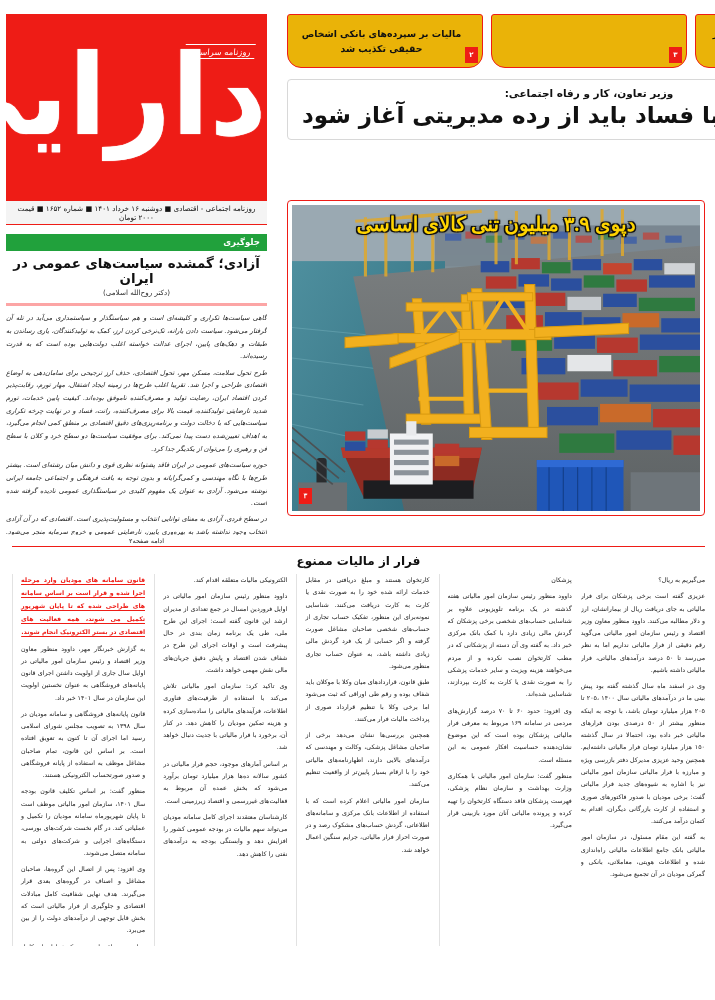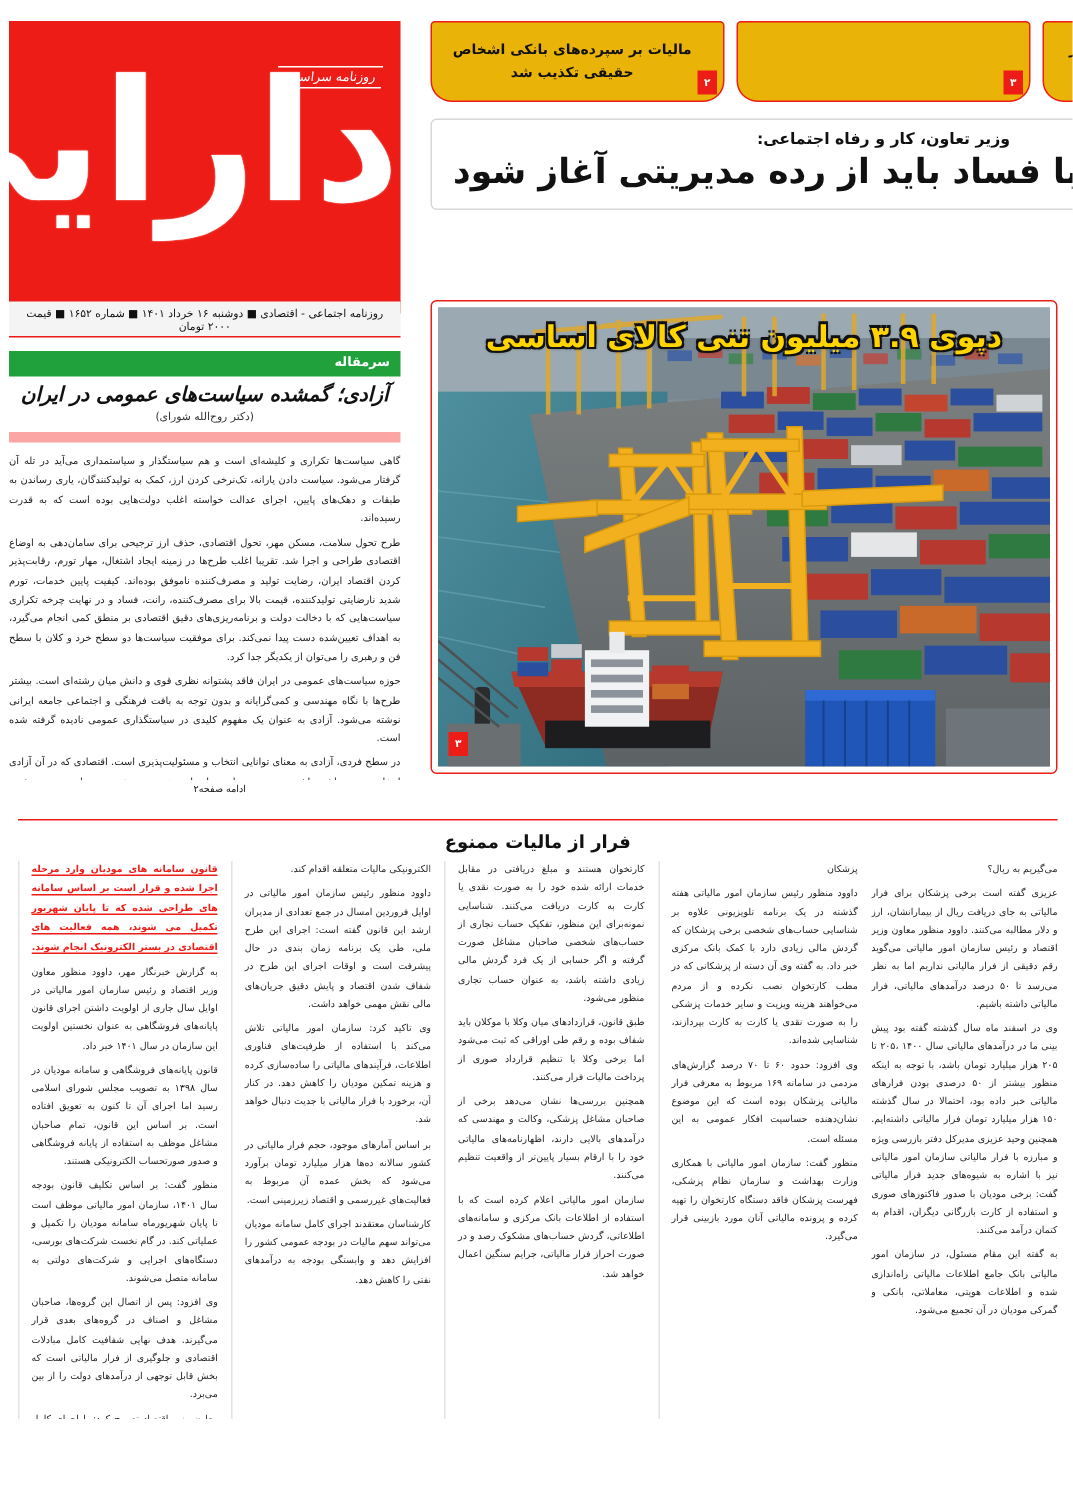--- a/index.html
+++ b/index.html
@@ -162,53 +162,54 @@
     padding:3px 7px 4px 7px;
     text-align:right;
   }
   .edi-title {
     text-align:center;
     font-size:13.4px;
     font-weight:bold;
     color:#111;
     margin-top:5px;
     letter-spacing:-.4px;
-    font-style:italic;
   }
   .edi-byline {
     text-align:center;
     font-size:7.2px;
     color:#333;
     margin-top:2px;
     margin-bottom:6px;
   }
   .edi-body {
-    border-top:7px solid #fca5a5;
+    border-top:3px solid #fca5a5;
     padding-top:6px;
     font-size:6.6px;
     line-height:1.93;
     text-align:justify;
     color:#1a1a1a;
     height:232px;
     overflow:hidden;
+    font-style:italic;
   }
   .edi-body p { margin:0 0 3.5px 0; }
   .edi-cont {
     font-size:6.4px;
     color:#111;
     text-align:center;
     margin-top:2px;
     margin-left:20px;
   }
 
   
   .photo-wrap {
     flex:1 1 auto;
     padding:0 10px 0 12px;
     position:relative;
+    font-family:Liberation Serif, serif;
   }
   .photo-frame {
     border:1.8px solid #ee1c16;
     border-radius:4px;
     padding:4px;
     background:#fff;
     height:316px;
     position:relative;
     overflow:hidden;
   }
@@ -332,23 +333,23 @@
       </div>
     </div>
 
   </div>
 
   <div class="mid-band">
 
     <div class="editorial">
       <div class="dateline">روزنامه اجتماعی - اقتصادی ■ دوشنبه ۱۶ خرداد ۱۴۰۱ ■ شماره ۱۶۵۲ ■ قیمت ۲۰۰۰ تومان</div>
 
-      <div class="edi-banner">سرمقاله</div>
+      <div class="edi-banner">جلوگیری</div>
       <div class="edi-title">آزادی؛ گمشده سیاست‌های عمومی در ایران</div>
-      <div class="edi-byline">(دکتر روح‌الله شورای)</div>
+      <div class="edi-byline">(دکتر روح‌الله اسلامی)</div>
 
       <div class="edi-body">
         <p>گاهی سیاست‌ها تکراری و کلیشه‌ای است و هم سیاستگذار و سیاستمداری می‌آید در تله آن گرفتار می‌شود. سیاست دادن یارانه، تک‌نرخی کردن ارز، کمک به تولیدکنندگان، یاری رساندن به طبقات و دهک‌های پایین، اجرای عدالت خواسته اغلب دولت‌هایی بوده است که به قدرت رسیده‌اند.</p>
         <p>طرح تحول سلامت، مسکن مهر، تحول اقتصادی، حذف ارز ترجیحی برای سامان‌دهی به اوضاع اقتصادی طراحی و اجرا شد. تقریبا اغلب طرح‌ها در زمینه ایجاد اشتغال، مهار تورم، رقابت‌پذیر کردن اقتصاد ایران، رضایت تولید و مصرف‌کننده ناموفق بوده‌اند. کیفیت پایین خدمات، تورم شدید نارضایتی تولیدکننده، قیمت بالا برای مصرف‌کننده، رانت، فساد و در نهایت چرخه تکراری سیاست‌هایی که با دخالت دولت و برنامه‌ریزی‌های دقیق اقتصادی بر منطق کمی انجام می‌گیرد، به اهداف تعیین‌شده دست پیدا نمی‌کند. برای موفقیت سیاست‌ها دو سطح خرد و کلان با سطح فن و رهبری را می‌توان از یکدیگر جدا کرد.</p>
         <p>حوزه سیاست‌های عمومی در ایران فاقد پشتوانه نظری قوی و دانش میان رشته‌ای است. بیشتر طرح‌ها با نگاه مهندسی و کمی‌گرایانه و بدون توجه به بافت فرهنگی و اجتماعی جامعه ایرانی نوشته می‌شود. آزادی به عنوان یک مفهوم کلیدی در سیاستگذاری عمومی نادیده گرفته شده است.</p>
         <p>در سطح فردی، آزادی به معنای توانایی انتخاب و مسئولیت‌پذیری است. اقتصادی که در آن آزادی انتخاب وجود نداشته باشد به بهره‌وری پایین، نارضایتی عمومی و خروج سرمایه منجر می‌شود. شاخص‌های آزادی اقتصادی ایران در سال‌های اخیر کاهش یافته و این موضوع با شاخص‌های فساد، تورم و بیکاری همبستگی دارد.</p>
 
       </div>
       <div class="edi-cont">ادامه صفحه۲</div>
     </div>

